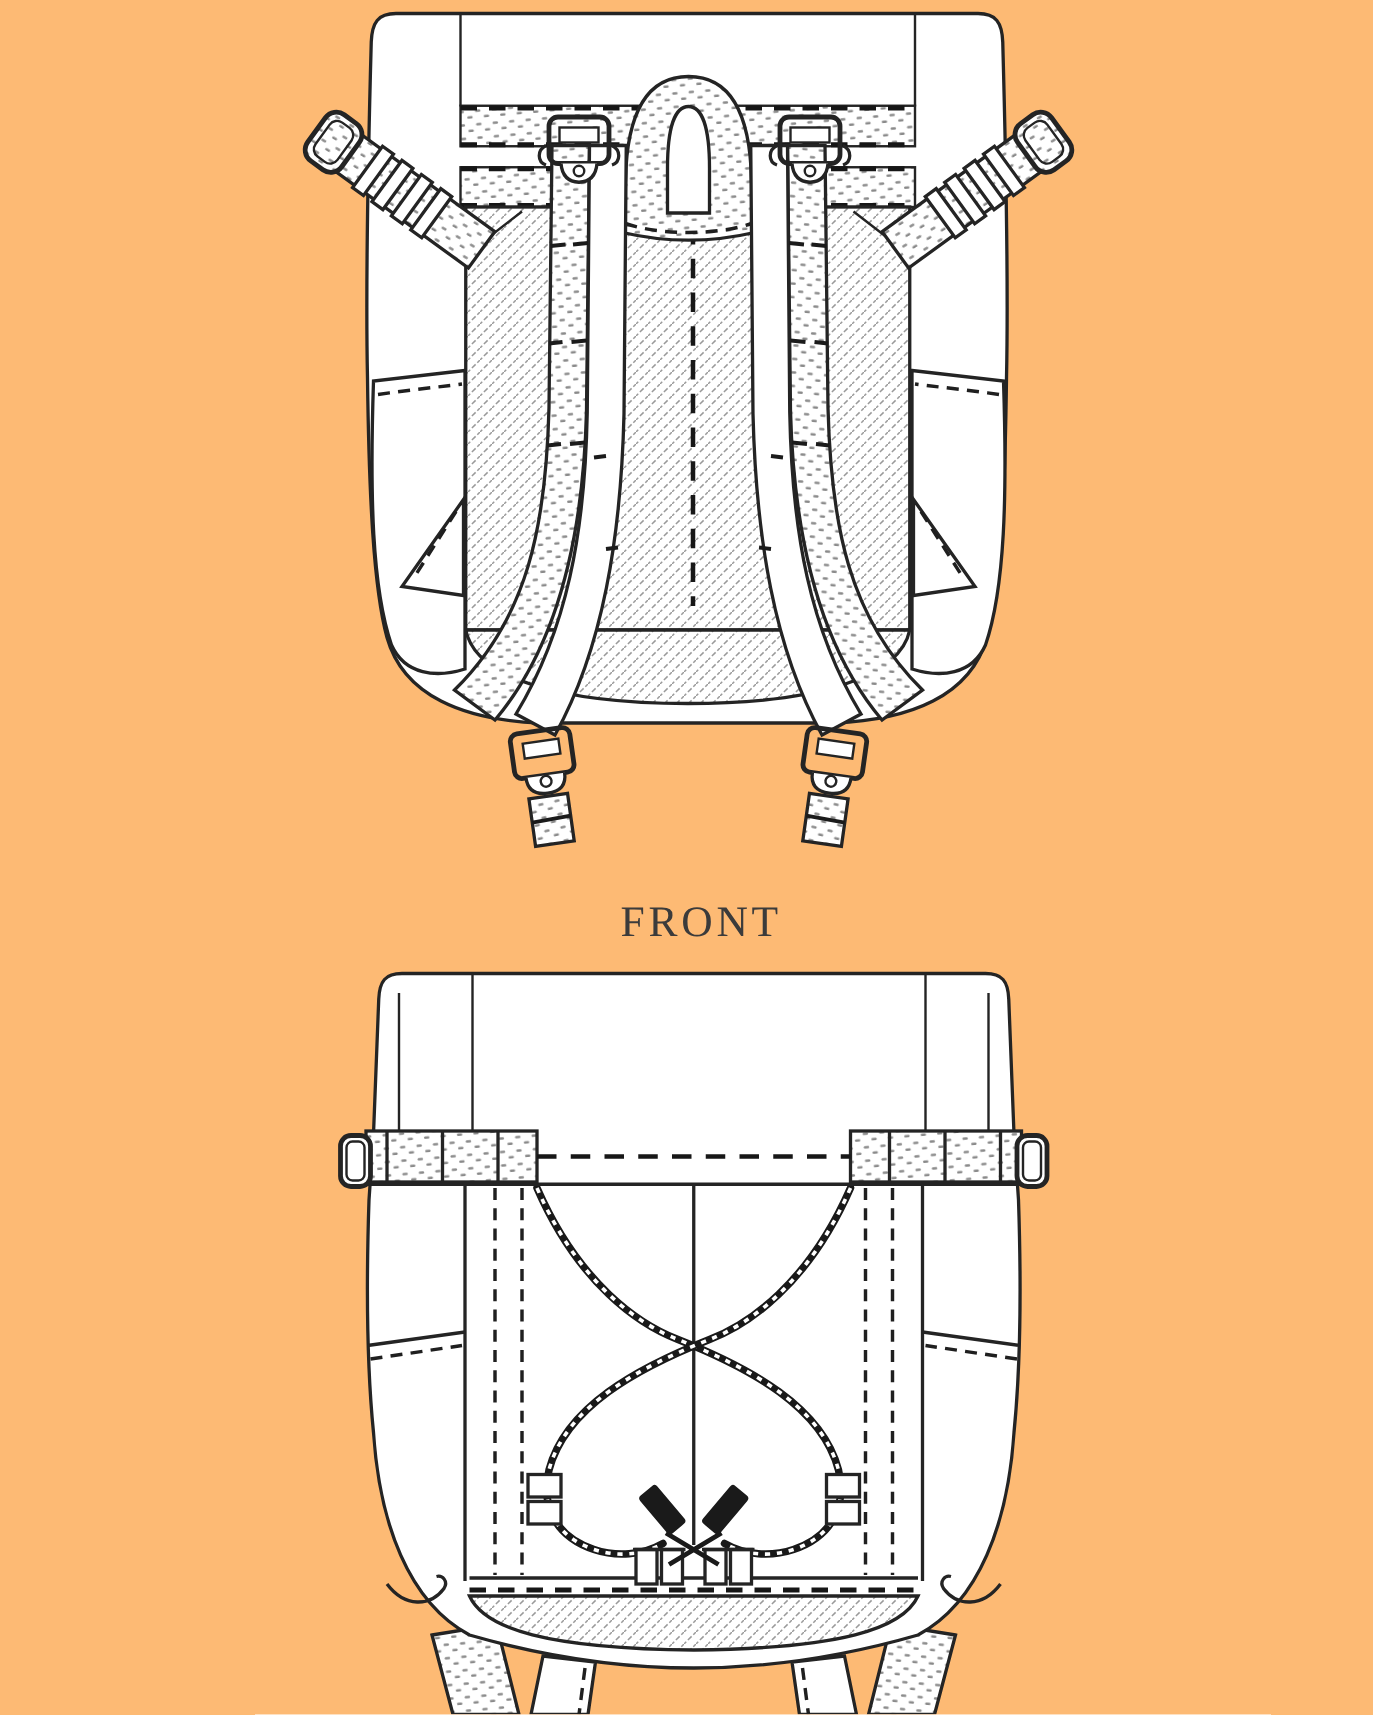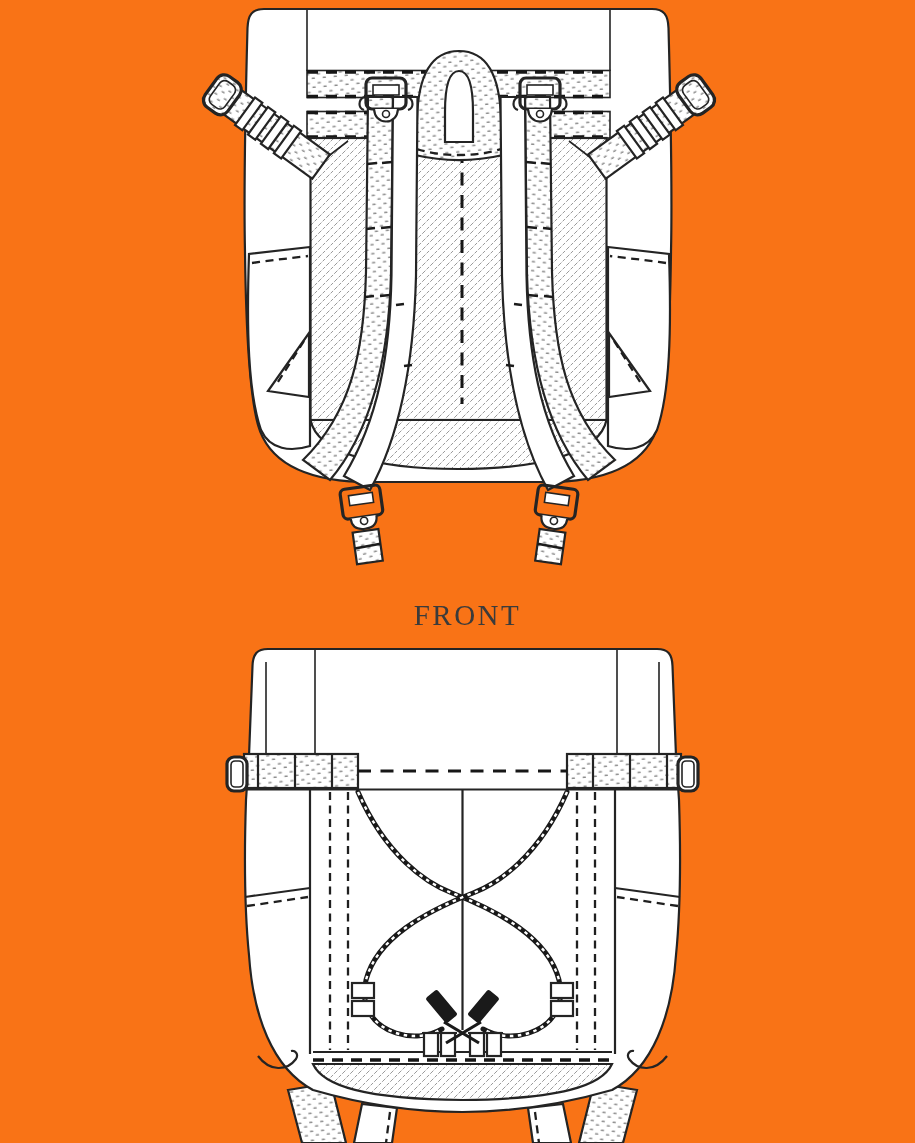--- a/index.html
+++ b/index.html
@@ -1,16 +1,16 @@
 <!DOCTYPE html>
 <html><head>
 <meta charset="utf-8">
 <style>
   html,body{margin:0;padding:0;background:#ffffff;}
-  #screen{position:relative;width:915px;height:1143px;background:#f97316;overflow:hidden;}
+  #screen{position:relative;width:915px;height:1143px;background:#fdba74;overflow:hidden;}
   svg{position:absolute;left:0;display:block;}
   #back-view{top:0;}
   #front-view{top:645px;}
   #front-label{position:absolute;top:599px;left:0;width:915px;text-align:center;
     font-family:"Liberation Serif", serif;font-size:29px;letter-spacing:2.5px;
     color:#3b3b3b;transform:translateX(10px);}
   
   .ln{stroke:#242424;stroke-width:2.2;}
   .ln15{stroke:#242424;stroke-width:1.6;}
   .sw3{stroke-width:3.2;}

